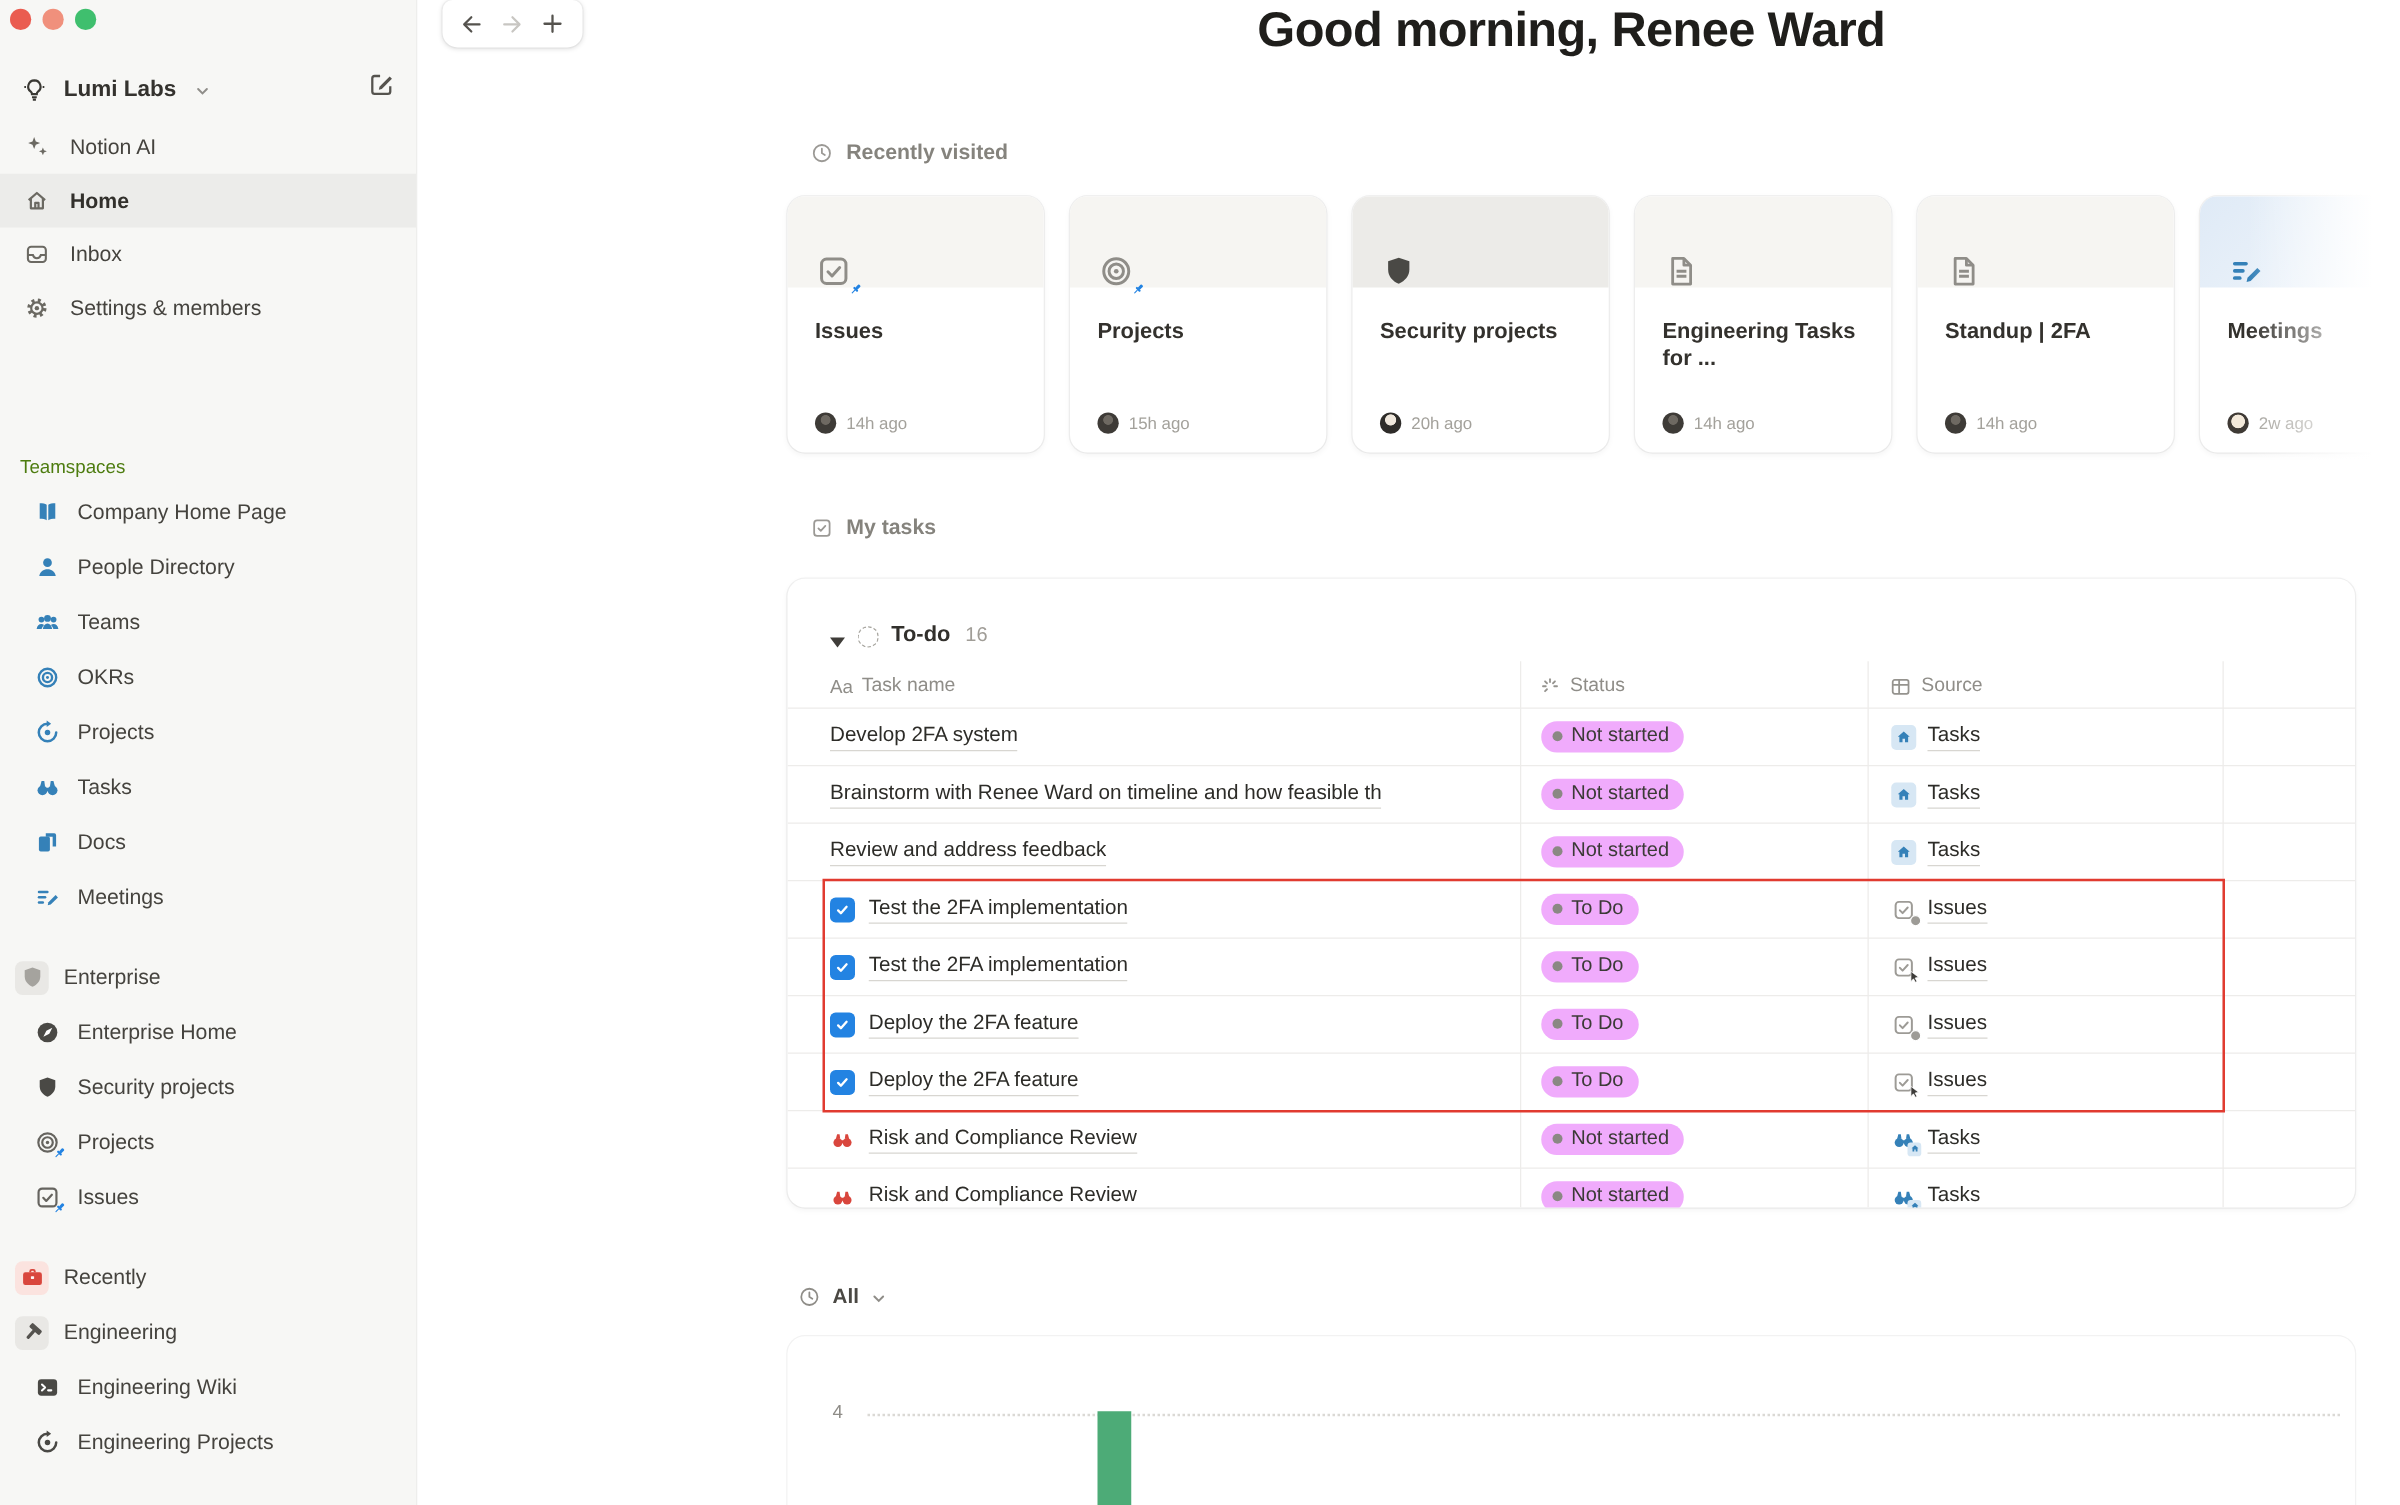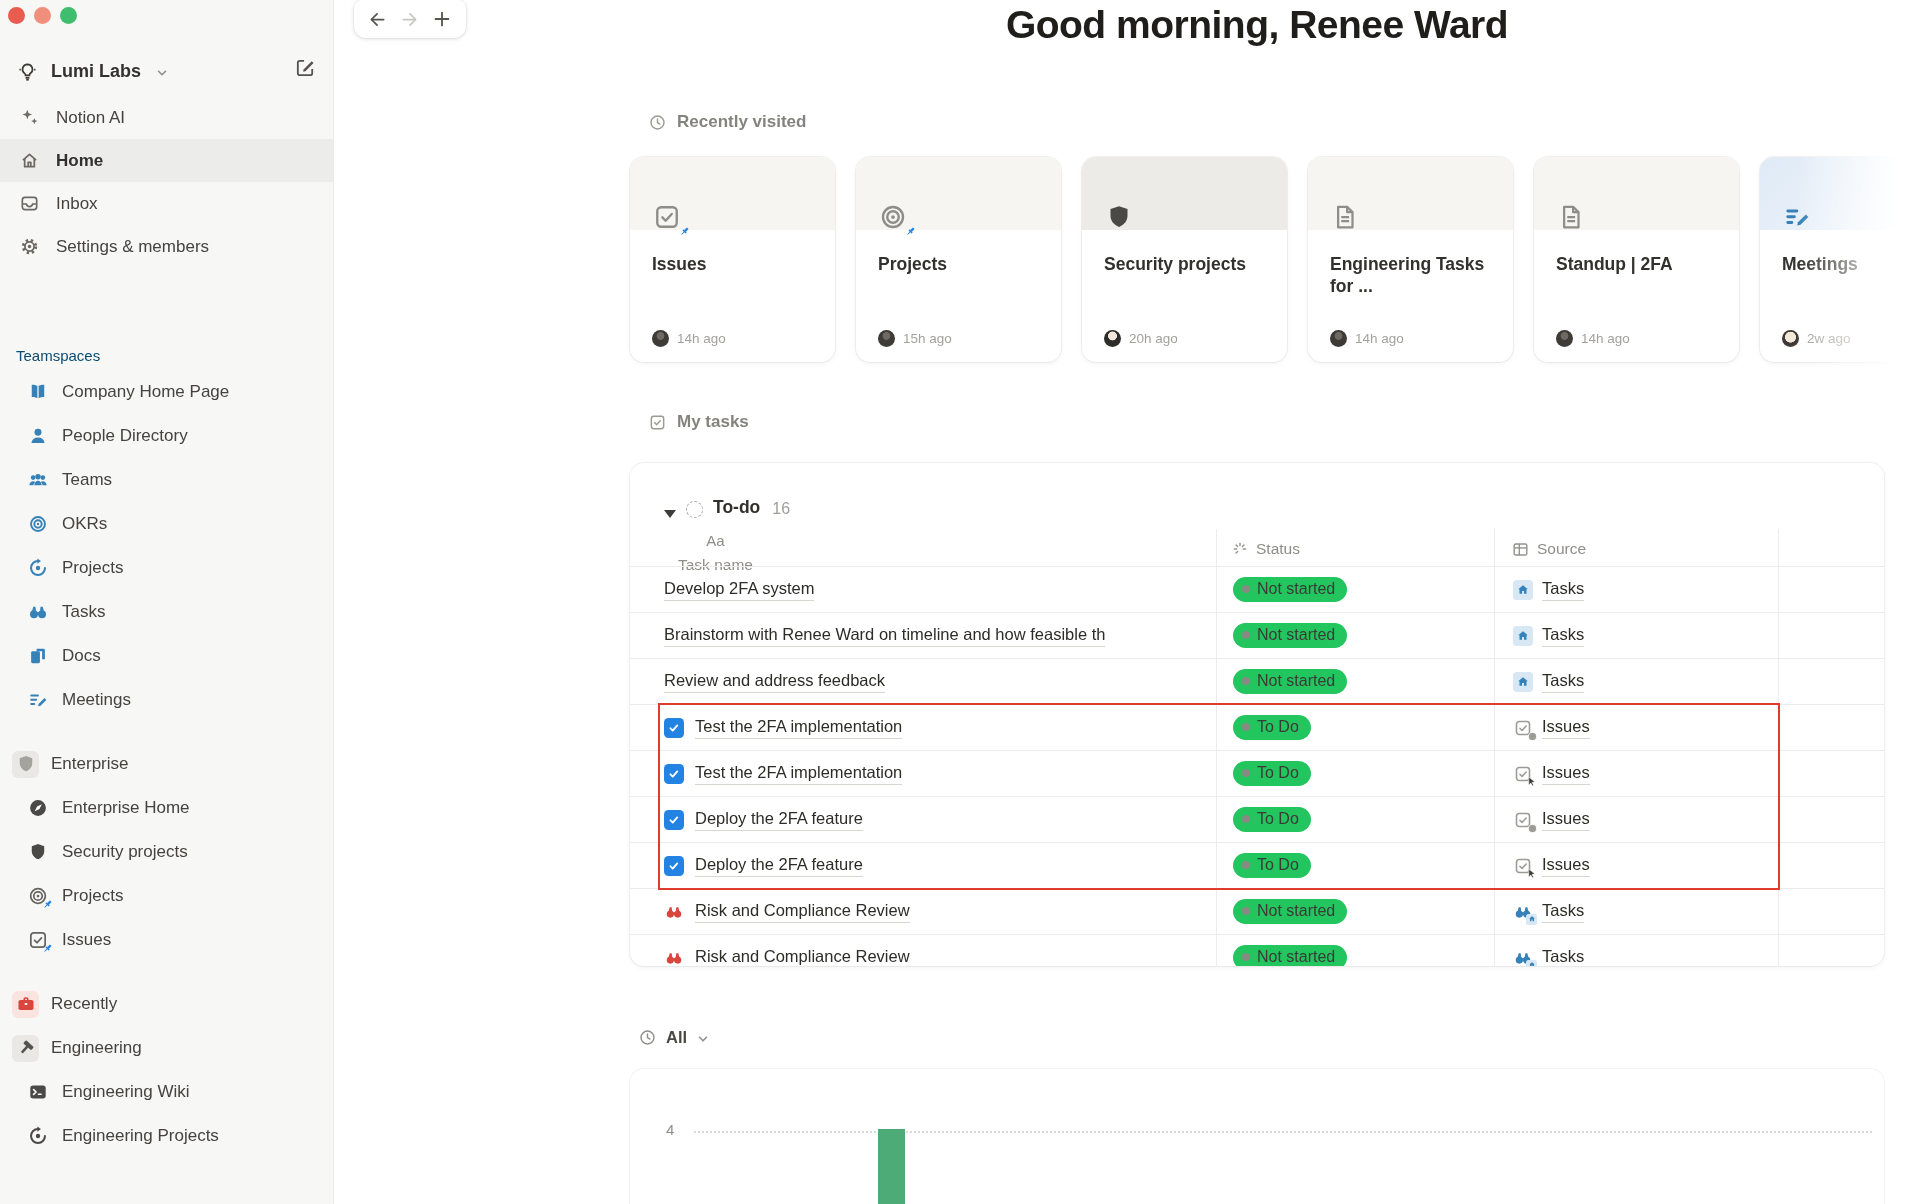--- a/index.html
+++ b/index.html
@@ -28,21 +28,21 @@
   .compose-btn { position:absolute; top:56px; right:16px; color:#55534e; cursor:pointer; }
 
   .sb-list { position:absolute; top:96px; left:0; right:0; }
   .sb-item { position:relative; height:43px; display:flex; align-items:center;
     padding-left:16px; gap:14px; font-size:17px; font-weight:500; color:#45433e; cursor:pointer; }
   .sb-item .ic { width:26px; flex:0 0 26px; display:flex; justify-content:center; color:#6f6d66; }
   .sb-item.active { background:#ececea; color:#32302c; font-weight:600; }
 
   .sb-sections { position:absolute; top:340px; left:0; right:0; }
   .sb-heading { height:30px; display:flex; align-items:center; padding-left:16px;
-    font-size:15px; font-weight:500; color:#0c4a6e; margin-top:0; }
+    font-size:15px; font-weight:500; color:#4d7c0f; margin-top:18px; }
   .ts-item { height:44px; display:flex; align-items:center; padding-left:12px; gap:12px;
     font-size:17px; font-weight:500; color:#45433e; cursor:pointer; }
   .ts-item.lvl1 { padding-left:26px; }
   .ts-item .tile { width:27px; height:27px; border-radius:6px; flex:0 0 27px;
     display:flex; align-items:center; justify-content:center; }
   .ts-item .ic { width:24px; flex:0 0 24px; display:flex; justify-content:center; position:relative; }
   .gap-before { margin-top:20px; }
 
   
   #main { position:absolute; left:334px; top:0; right:0; bottom:0; background:#fff; }
@@ -99,21 +99,21 @@
   .rows { position:absolute; top:103px; left:0; right:0;text-decoration:underline; }
   .trow { position:relative; height:46px; border-top:1px solid #edecea; cursor:pointer; }
   .c-name { position:absolute; left:34px; top:0; height:100%; display:flex; align-items:center; gap:11px;
     max-width:545px; overflow:hidden; white-space:nowrap; }
   .task-text { font-size:16.5px; font-weight:500; color:#2d2c28;
     border-bottom:1px solid #d8d6d1; line-height:1.25; padding-bottom:1px; white-space:nowrap; }
   .c-status { position:absolute; left:603px; top:0; height:100%; display:flex; align-items:center; }
   .c-source { position:absolute; left:883px; top:0; height:100%; display:flex; align-items:center; gap:9px; }
   .source-text { font-size:16.5px; font-weight:500; color:#2d2c28;
     border-bottom:1px solid #d8d6d1; line-height:1.25; padding-bottom:1px; }
-  .pill { display:inline-flex; align-items:center; gap:7px; background:#22c55e; border-radius:999px;
+  .pill { display:inline-flex; align-items:center; gap:7px; background:#f0abfc; border-radius:999px;
     padding:3px 12px 4px 9px; font-size:16px; color:#3b3a36; }
   .pill .dot { width:8px; height:8px; border-radius:50%; background:#8a8883; }
   .blue-check { width:20px; height:20px; border-radius:4.5px; background:#2383e2;
     display:flex; align-items:center; justify-content:center; flex:0 0 20px; }
   .src-ic { position:relative; width:20px; height:20px; flex:0 0 20px; }
   .house-tile { width:20px; height:20px; border-radius:4px; background:#d7e7f4;
     display:flex; align-items:center; justify-content:center; }
   .mini-badge { position:absolute; right:-4px; bottom:-3px; }
   .hl-box { position:absolute; left:28px; top:240px; width:1122px; height:187px;
     border:2.5px solid #e13b30; pointer-events:none; z-index:4; }
@@ -548,21 +548,21 @@
     </div>
 
     <div class="table-card">
       <div class="group-header">
         <span class="caret-toggle"></span>
         <span class="todo-circle"></span>
         <span class="group-title">To-do</span>
         <span class="group-count">16</span>
       </div>
       <div class="col-headers" id="col-headers">
-          <div class="col" style="left: 48px; flex-direction: column;">
+          <div class="col" style="left: 34px;">
             <span style="font-size: 15px; color: rgb(143, 141, 136);">Aa</span>
             <span>Task name</span>
           </div>
           <div class="col" style="left: 601px;">
             <span class="ic" style="color: rgb(149, 147, 142);">
               <svg viewBox="0 0 24 24" width="18" height="18" stroke="currentColor" stroke-width="1.9" stroke-linecap="round" fill="none">
                 <path d="M12 4.5v3"></path>
                 <path d="M17.3 6.7l-2.1 2.1"></path>
                 <path d="M19.5 12h-3"></path>
                 <path d="M6.7 6.7l2.1 2.1"></path>

